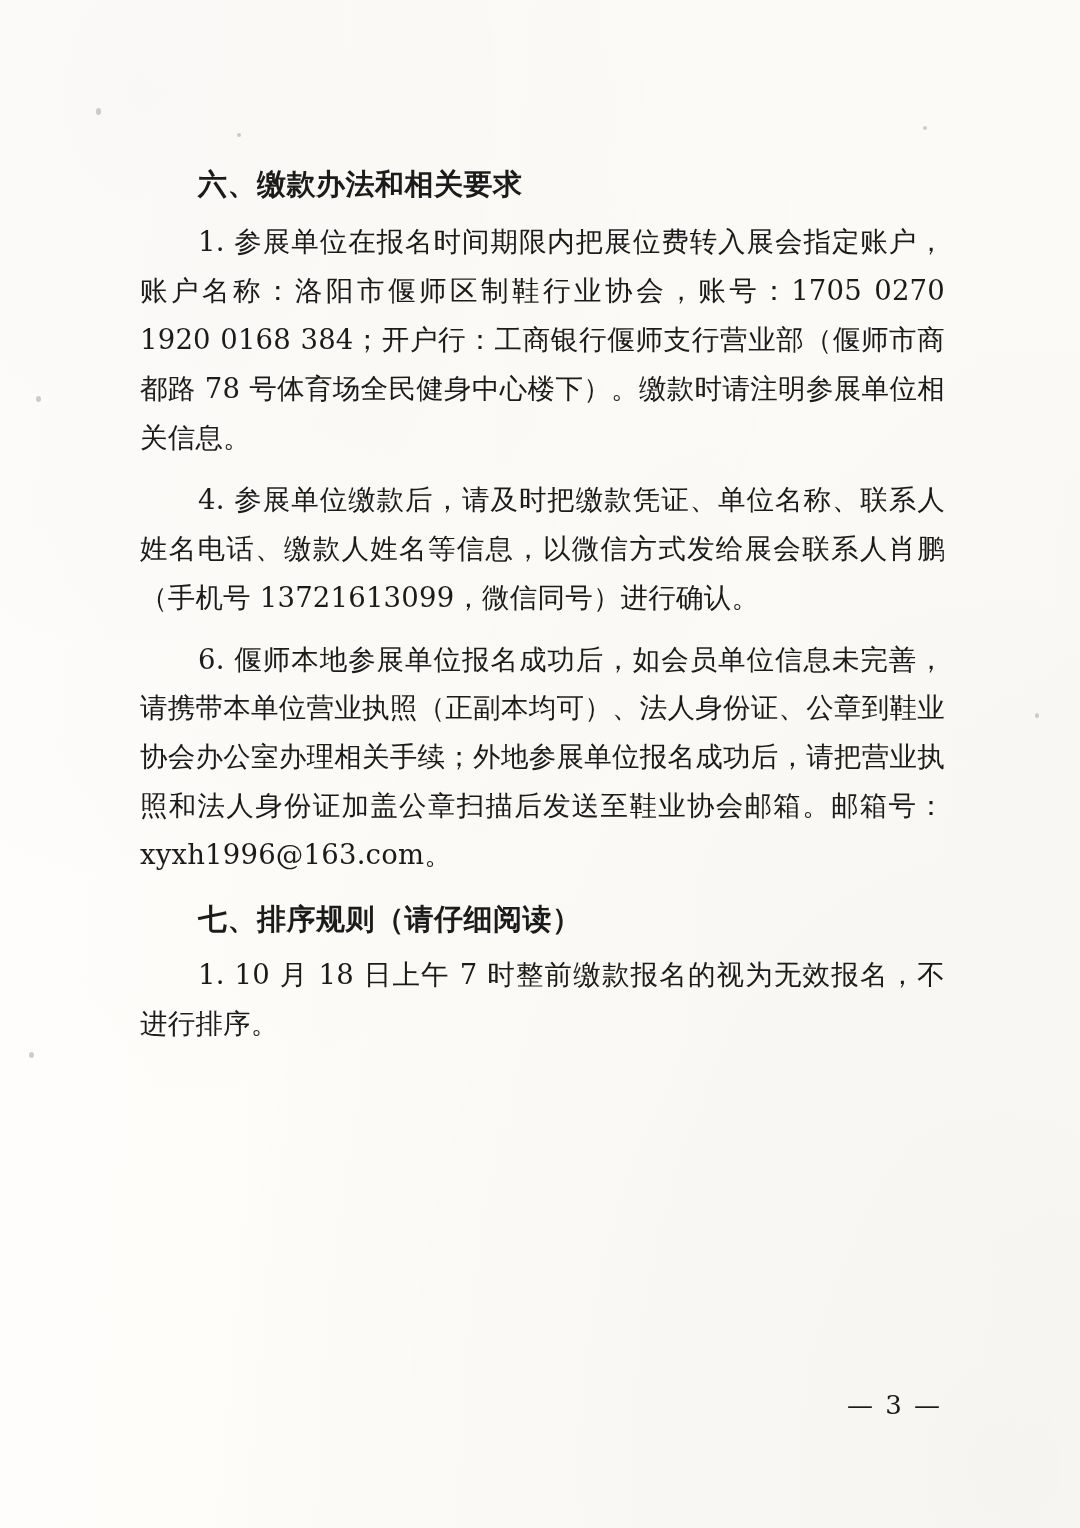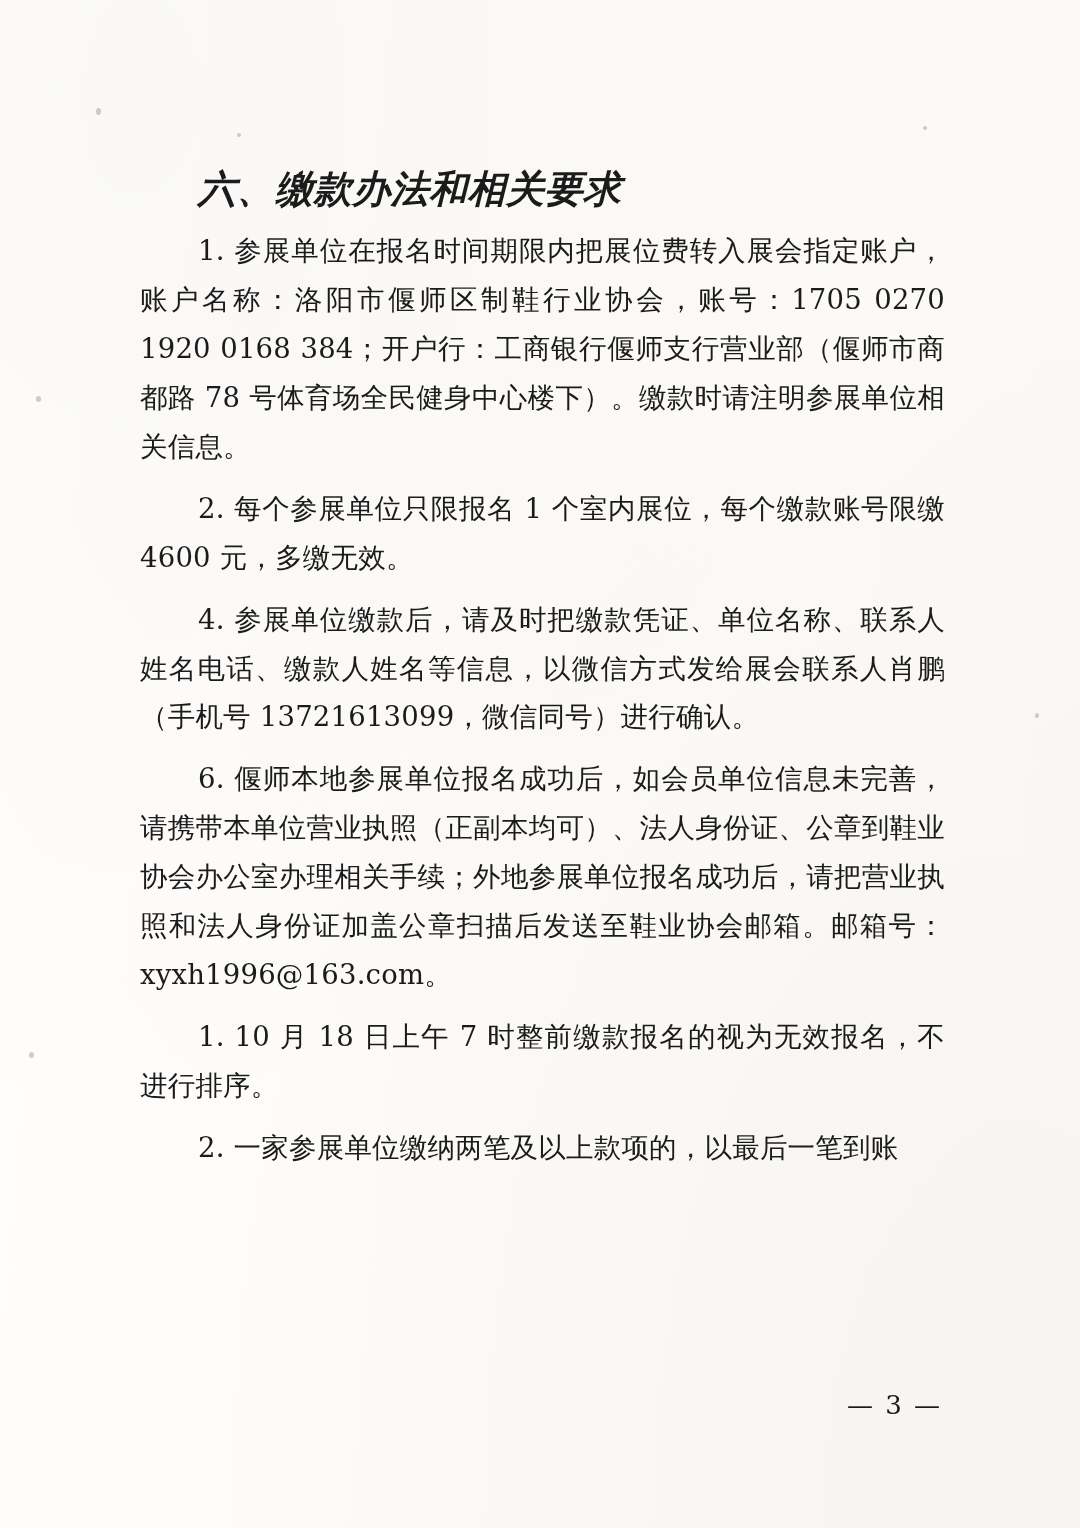--- a/index.html
+++ b/index.html
@@ -27,26 +27,25 @@
     pointer-events: none;
   }
   .content {
     position: absolute;
     left: 140px;
     top: 170px;
     width: 805px;
   }
   .heading {
     font-weight: bold;
-    font-size: 38px;
+    font-size: 29px;
     line-height: 1.0;
     letter-spacing: 0.5px;
     margin: 0 0 18px 0;
     padding-left: 58px;
-    font-style: italic;
   }
   .heading.second {
     margin-top: 26px;
     margin-bottom: 16px;
   }
   p.para {
     margin: 0 0 13px 0;
     font-size: 27.5px;
     line-height: 1.78;
     text-align: justify;
@@ -85,28 +84,27 @@
   <span class="speck" style="left:36px; top:396px; width:5px; height:6px;"></span>
   <span class="speck" style="left:29px; top:1052px; width:5px; height:6px;"></span>
   <span class="speck" style="left:1035px; top:713px; width:4px; height:5px;"></span>
 
   <div class="content">
 
     <h2 class="heading">六、缴款办法和相关要求</h2>
 
     <p class="para">1. 参展单位在报名时间期限内把展位费转入展会指定账户，账户名称：洛阳市偃师区制鞋行业协会，账号：1705 0270 1920 0168 384；开户行：工商银行偃师支行营业部（偃师市商都路 78 号体育场全民健身中心楼下）。缴款时请注明参展单位相关信息。</p>
 
-    <p class="para">2. 每个参展单位只限报名 1 个室内展位，每个缴款账号限缴 4600 元，多缴无效。</p>
 
 
     <p class="para">4. 参展单位缴款后，请及时把缴款凭证、单位名称、联系人姓名电话、缴款人姓名等信息，以微信方式发给展会联系人肖鹏（手机号 13721613099，微信同号）进行确认。</p>
 
 
     <p class="para">6. 偃师本地参展单位报名成功后，如会员单位信息未完善，请携带本单位营业执照（正副本均可）、法人身份证、公章到鞋业协会办公室办理相关手续；外地参展单位报名成功后，请把营业执照和法人身份证加盖公章扫描后发送至鞋业协会邮箱。邮箱号：xyxh1996@163.com。</p>
 
+    <h2 class="heading second">七、排序规则（请仔细阅读）</h2>
 
     <p class="para">1. 10 月 18 日上午 7 时整前缴款报名的视为无效报名，不进行排序。</p>
 
-    <p class="para">2. 一家参展单位缴纳两笔及以上款项的，以最后一笔到账</p>
   </div>
 
   <div class="pagefoot">— 3 —</div>
 </div>
 
 </body></html>

